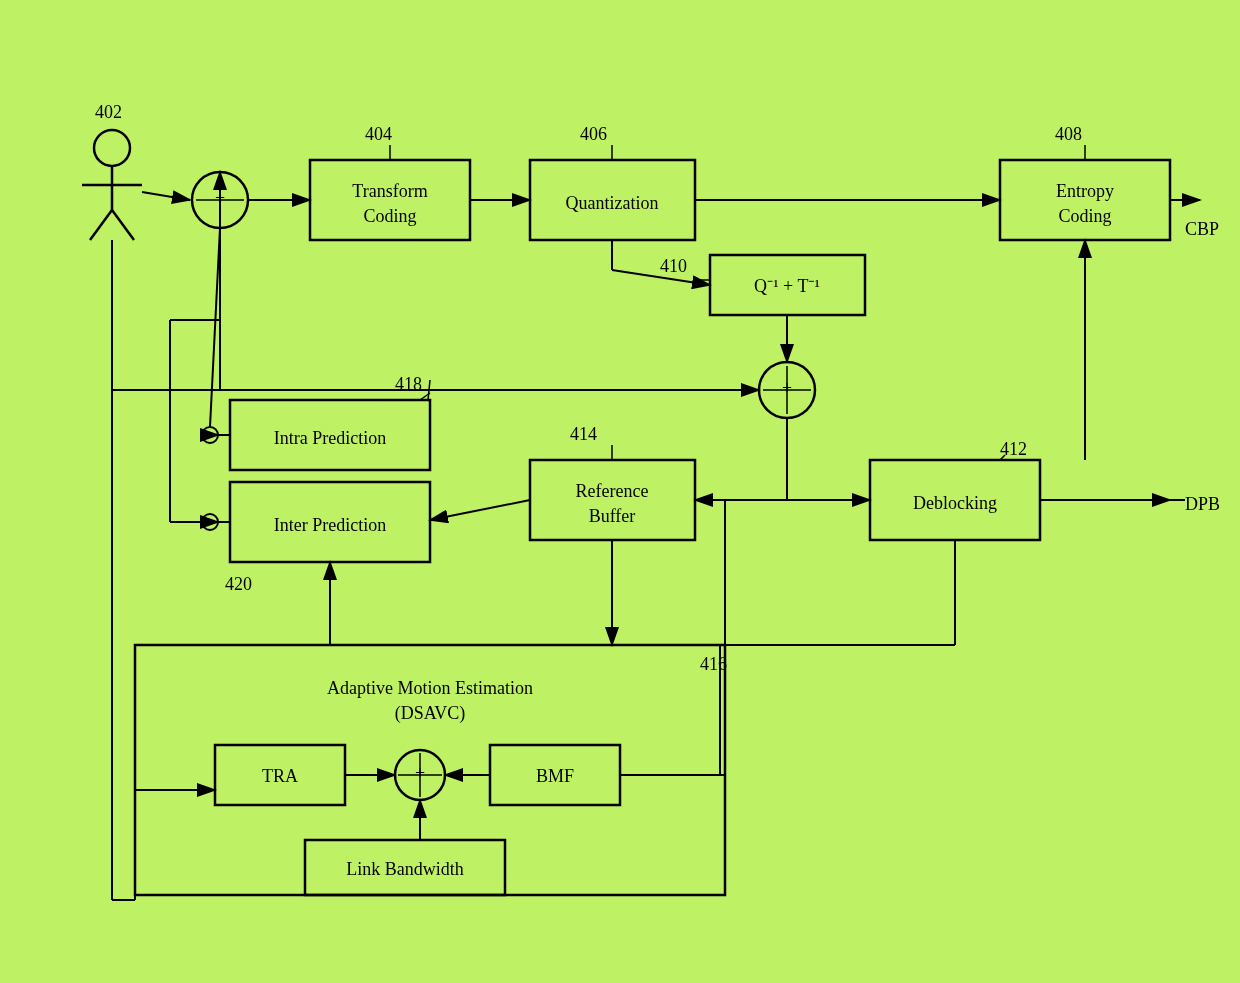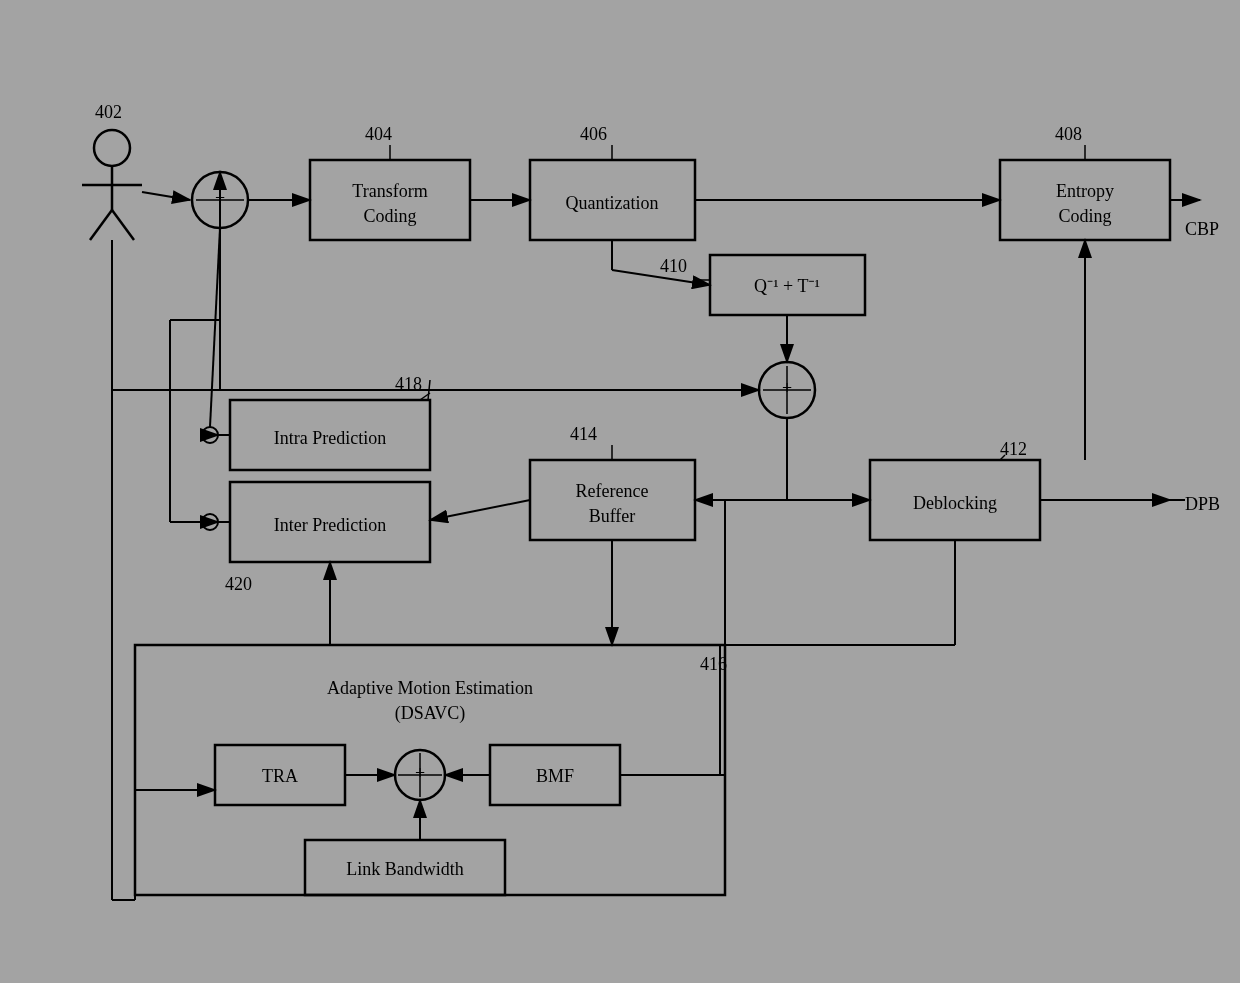--- a/index.html
+++ b/index.html
@@ -8,21 +8,21 @@
       font-family: 'Times New Roman', Times, serif;
       width: 1240px;
       height: 983px;
       overflow: hidden;
       position: relative;
     }
     #diagram-container {
       width: 1240px;
       height: 983px;
       position: relative;
-      background: #a3a3a3;
+      background: #bef264;
     }
     svg {
       position: absolute;
       top: 0; left: 0;
       width: 1240px;
       height: 983px;
     }
     .label-text {
       font-family: 'Times New Roman', Times, serif;
       font-size: 18px;

